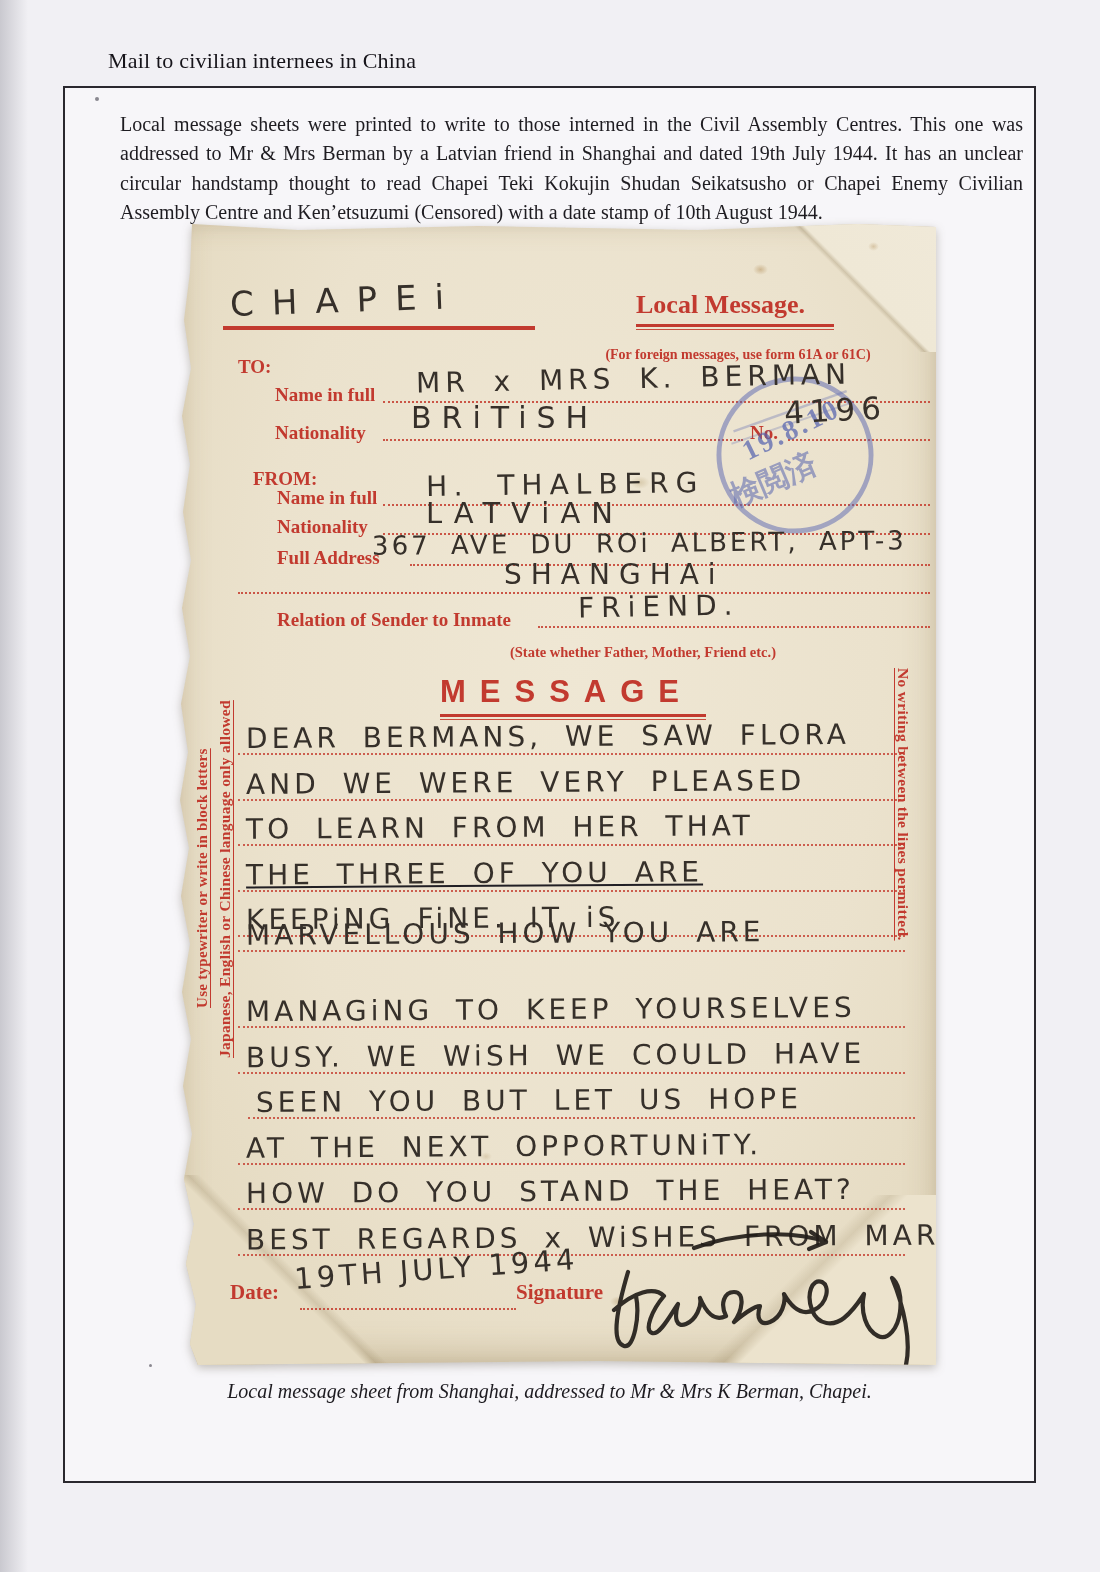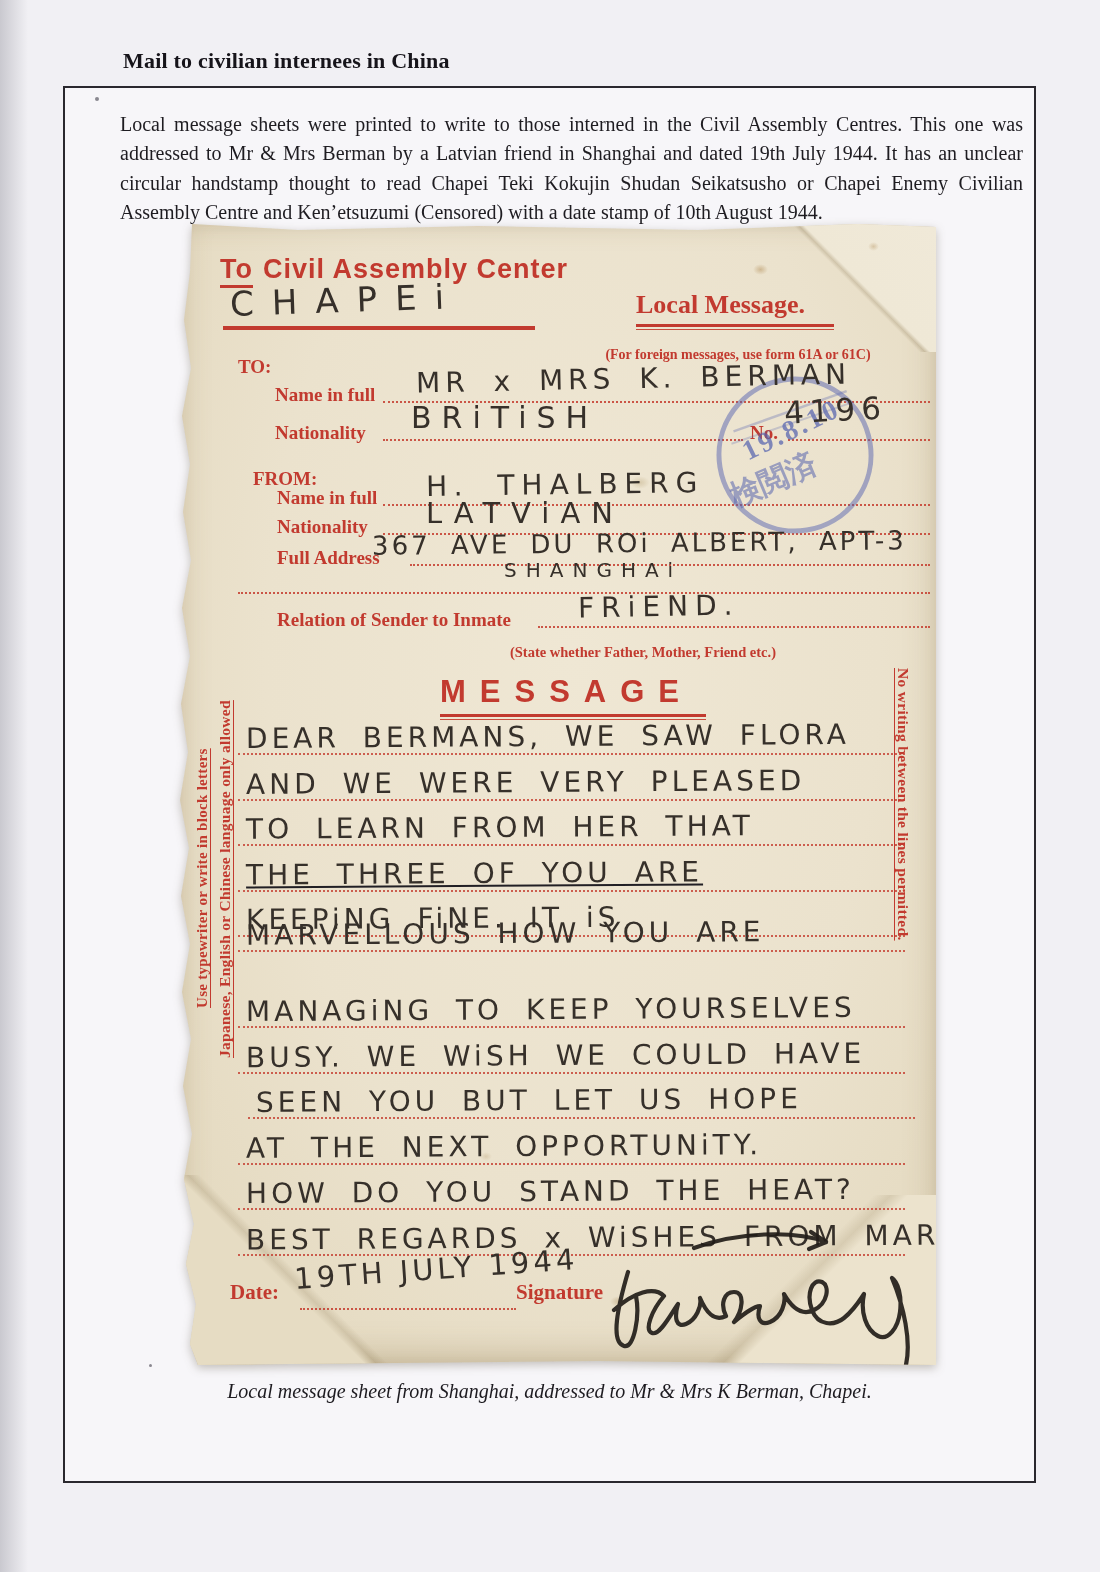--- a/index.html
+++ b/index.html
@@ -10,22 +10,22 @@
     font-family:"Liberation Serif", serif;
     color:#211f24;
     overflow:hidden;
   }
   body::before{ 
     content:""; position:absolute; left:0; top:0; width:28px; height:100%;
     background:linear-gradient(90deg, rgba(110,110,122,.30), rgba(110,110,122,0));
     z-index:5; pointer-events:none;
   }
   .page-title{
-    position:absolute; left:123px; top:48px;
-    font-size:22px; font-weight:bold; color:#16141a; letter-spacing:.2px;
+    position:absolute; left:108px; top:48px;
+    font-size:22px; font-weight:normal; color:#16141a; letter-spacing:.2px;
   }
   .frame{
     position:absolute; left:63px; top:86px; width:973px; height:1397px;
     border:2px solid #2a282e; background:#f7f6f9;
   }
   .speck{ position:absolute; background:#8a8890; border-radius:50%; }
   .intro{
     position:absolute; left:55px; top:22px; width:903px;
     font-size:20px; line-height:1.47; text-align:justify; color:#1e1c21;
   }
@@ -106,23 +106,20 @@
       <div class="fold-tr"></div>
       <div class="fold-bl"></div>
       <div class="fold-br"></div>
 
       <div class="stain" style="left:575px; top:40px; width:15px; height:11px; background:radial-gradient(ellipse, rgba(160,115,50,.38), rgba(160,115,50,0) 70%);"></div>
       <div class="stain" style="left:690px; top:18px; width:11px; height:9px; background:radial-gradient(ellipse, rgba(160,115,50,.3), rgba(160,115,50,0) 70%);"></div>
       <div class="stain" style="left:452px; top:252px; width:20px; height:13px; background:radial-gradient(ellipse, rgba(150,120,60,.25), rgba(150,120,60,0) 70%);"></div>
       <div class="stain" style="left:432px; top:1072px; width:17px; height:11px; background:radial-gradient(ellipse, rgba(140,100,40,.28), rgba(140,100,40,0) 70%);"></div>
       <div class="stain" style="left:302px; top:928px; width:12px; height:9px; background:radial-gradient(ellipse, rgba(140,100,40,.18), rgba(140,100,40,0) 70%);"></div>
 
-      <div class="hdr">
-        <span class="to-u">To</span><span>Civil Assembly Center</span>
-      </div>
       <div class="hand" style="left:52px; top:56px; font-size:34px; letter-spacing:18px; transform:rotate(-2deg);">CHAPEi</div>
       <div class="solidline" style="left:45px; top:102px; width:312px; height:4px;"></div>
 
       <div class="local-title">Local Message.</div>
       <div class="dbl" style="left:458px; top:100px; width:198px;"></div>
       <div class="foreign-note">(For foreign messages, use form 61A or 61C)</div>
 
       <div class="lbl" style="left:60px; top:132px; font-size:19px;">TO:</div>
 
       <div class="lbl" style="left:97px; top:160px; font-size:19px;">Name in full</div>
@@ -152,21 +149,21 @@
 
       <div class="lbl" style="left:99px; top:292px; font-size:19px;">Nationality</div>
       <div class="dotline" style="left:205px; top:291px; width:547px; height:20px;"></div>
       <div class="hand" style="left:248px; top:272px; font-size:29px; letter-spacing:11px;">LATViAN</div>
 
       <div class="lbl" style="left:99px; top:323px; font-size:19px;">Full Address</div>
       <div class="dotline" style="left:232px; top:322px; width:520px; height:20px;"></div>
       <div class="hand" style="left:194px; top:304px; font-size:26px; letter-spacing:3px; word-spacing:9px; transform:rotate(-.6deg);">367 AVE DU ROi ALBERT, APT-3</div>
 
       <div class="dotline" style="left:60px; top:350px; width:692px; height:20px;"></div>
-      <div class="hand" style="left:326px; top:334px; font-size:20px; letter-spacing:9px;">SHANGHAi</div>
+      <div class="hand" style="left:326px; top:334px; font-size:28px; letter-spacing:9px;">SHANGHAi</div>
 
       <div class="lbl" style="left:99px; top:385px; font-size:19px;">Relation of Sender to Inmate</div>
       <div class="dotline" style="left:360px; top:384px; width:392px; height:20px;"></div>
       <div class="hand" style="left:400px; top:366px; font-size:28px; letter-spacing:7px; transform:rotate(-1deg);">FRiEND.</div>
       <div class="lbl" style="left:240px; top:420px; width:450px; text-align:center; font-size:14.5px;">(State whether Father, Mother, Friend etc.)</div>
 
       <div class="msg-title">MESSAGE</div>
       <div class="dbl" style="left:262px; top:490px; width:266px;"></div>
 
       <div class="vtext up" style="left:16px; top:466px; height:318px; font-size:15px;">Use typewriter or write in block letters</div>

